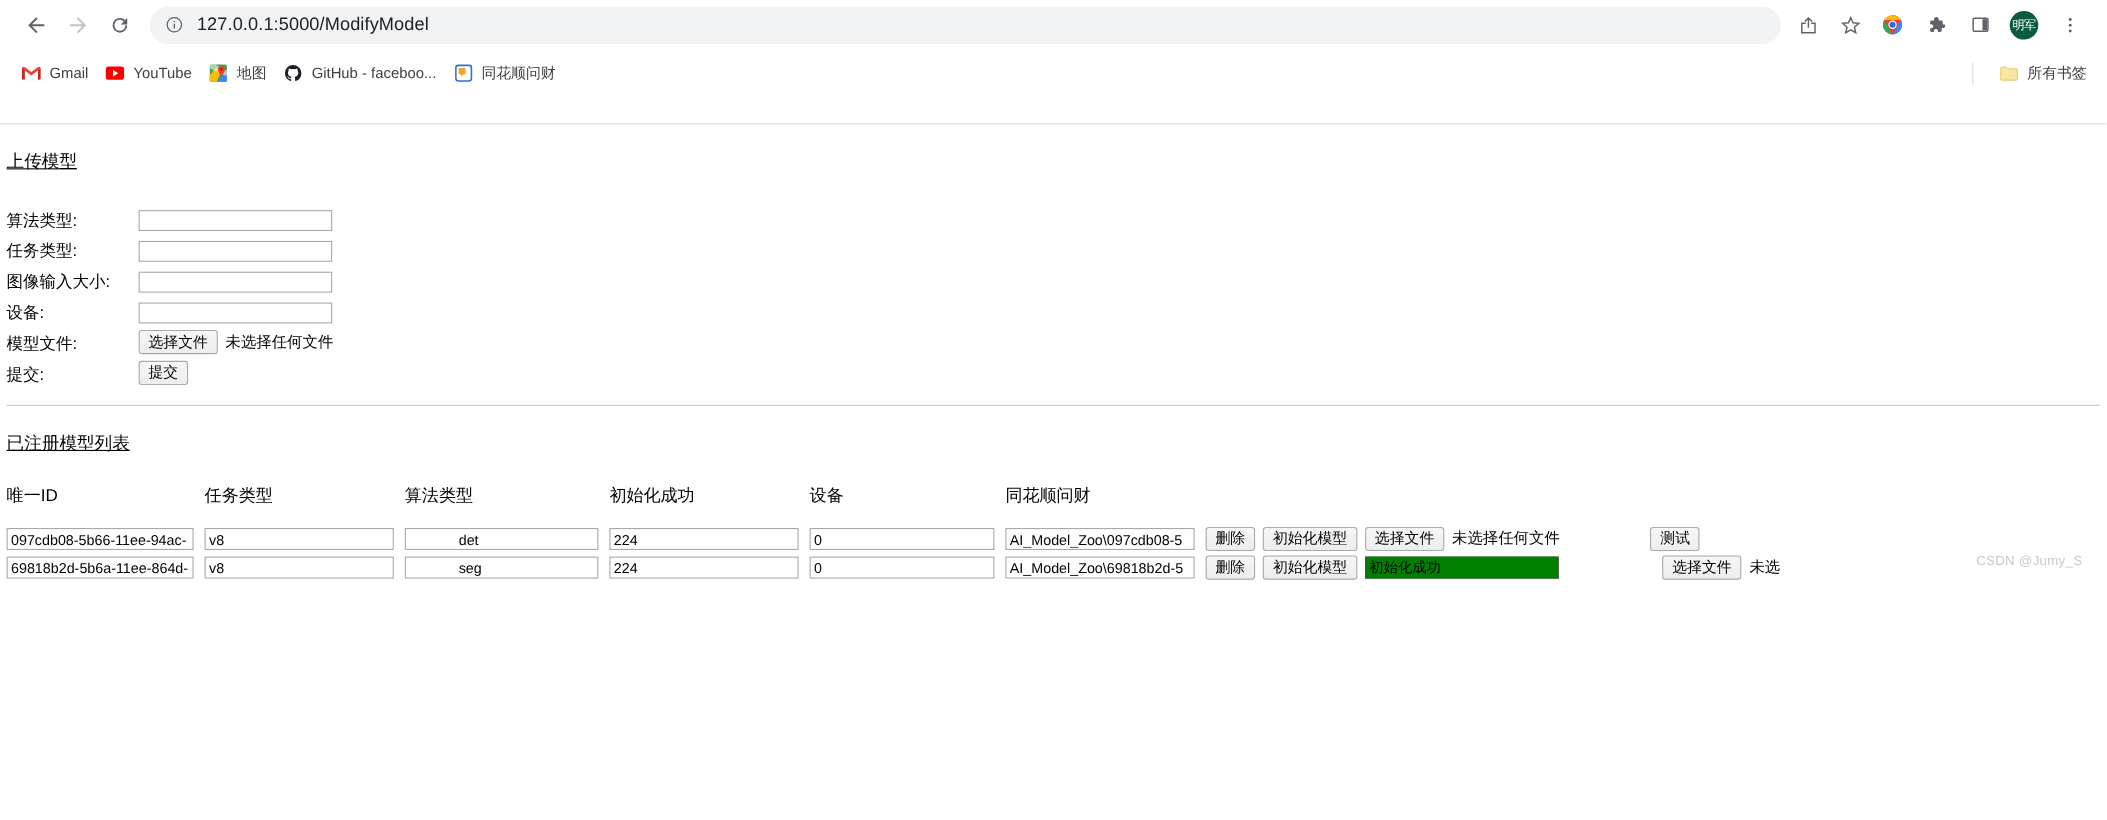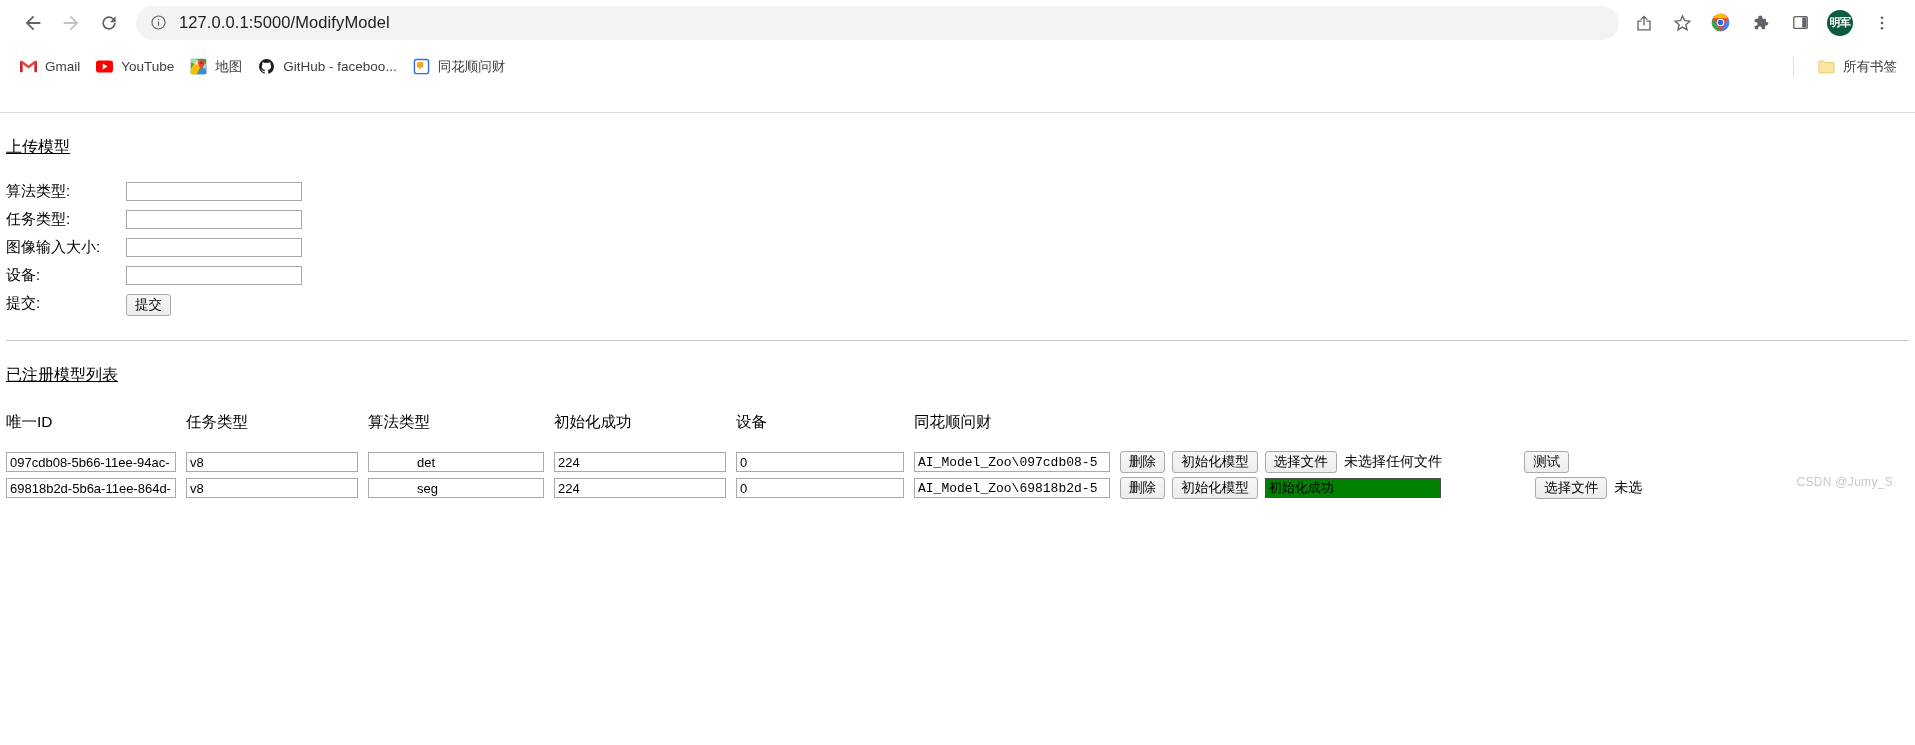--- a/index.html
+++ b/index.html
@@ -70,21 +70,20 @@
   .avatar {
     width:26px; height:26px;
     border-radius:50%;
     background:#0b5c3e;
     color:#fff;
     font-size:11px;
     display:flex; align-items:center; justify-content:center;
     margin:0 8px 0 6px;
     letter-spacing:-.5px;
     cursor:pointer;
-    font-weight:bold;
   }
 
   
   #bookmark-bar {
     height:43px;
     display:flex;
     align-items:center;
     padding:0 12px;
     font-size:13.5px;
     color:#3c4043;
@@ -131,21 +130,21 @@
     border-top:1px solid #c8c8c8;
     margin:18px 6px 0 6px;
   }
 
   
   #upload-form {
     margin:24px 0 0 6px;
   }
   .form-row {
     display:flex;
-    align-items:flex-start;
+    align-items:flex-end;
     height:28px;
     margin-bottom:0;
   }
   .form-label {
     width:120px;
     font-size:15px;
     flex:0 0 auto;
   }
   .text-input {
     width:176px;
@@ -198,21 +197,21 @@
     padding:1px 3px;
     background:#fff;
     color:#000;
     outline:none;
   }
   .in-id     { width:170px; }
   .in-task   { width:172px; }
   .in-algo   { width:176px;padding-left:48px; }
   .in-size   { width:172px; }
   .in-device { width:168px; }
-  .in-file   { width:196px;font-family:Liberation Mono, monospace; }
+  .in-file   { width:172px; }
   .in-status {
     width:176px;
     background:#008000;
     color:#000;
     border:1px solid #4d4d4d;
   }
   td.actions { white-space:nowrap; }
   td.actions .btn { margin-right:3px; }
   .gapcell { width:74px; }
 
@@ -402,20 +401,27 @@
     <div class="form-row">
       <span class="form-label">图像输入大小:</span>
       <input class="text-input" type="text" value="" style="">
     </div>
 
     <div class="form-row">
       <span class="form-label">设备:</span>
       <input class="text-input" type="text" value="" style="">
     </div>
 
+    <div class="form-row">
+      <span class="form-label">模型文件:</span>
+      <div class="file-row">
+        <button class="btn">选择文件</button>
+        <span class="file-status">未选择任何文件</span>
+      </div>
+    </div>
 
     <div class="form-row">
       <span class="form-label">提交:</span>
       <button class="btn">提交</button>
     </div>
   </div>
 
   <hr class="rule">
 
   <div class="section-title">已注册模型列表</div>

